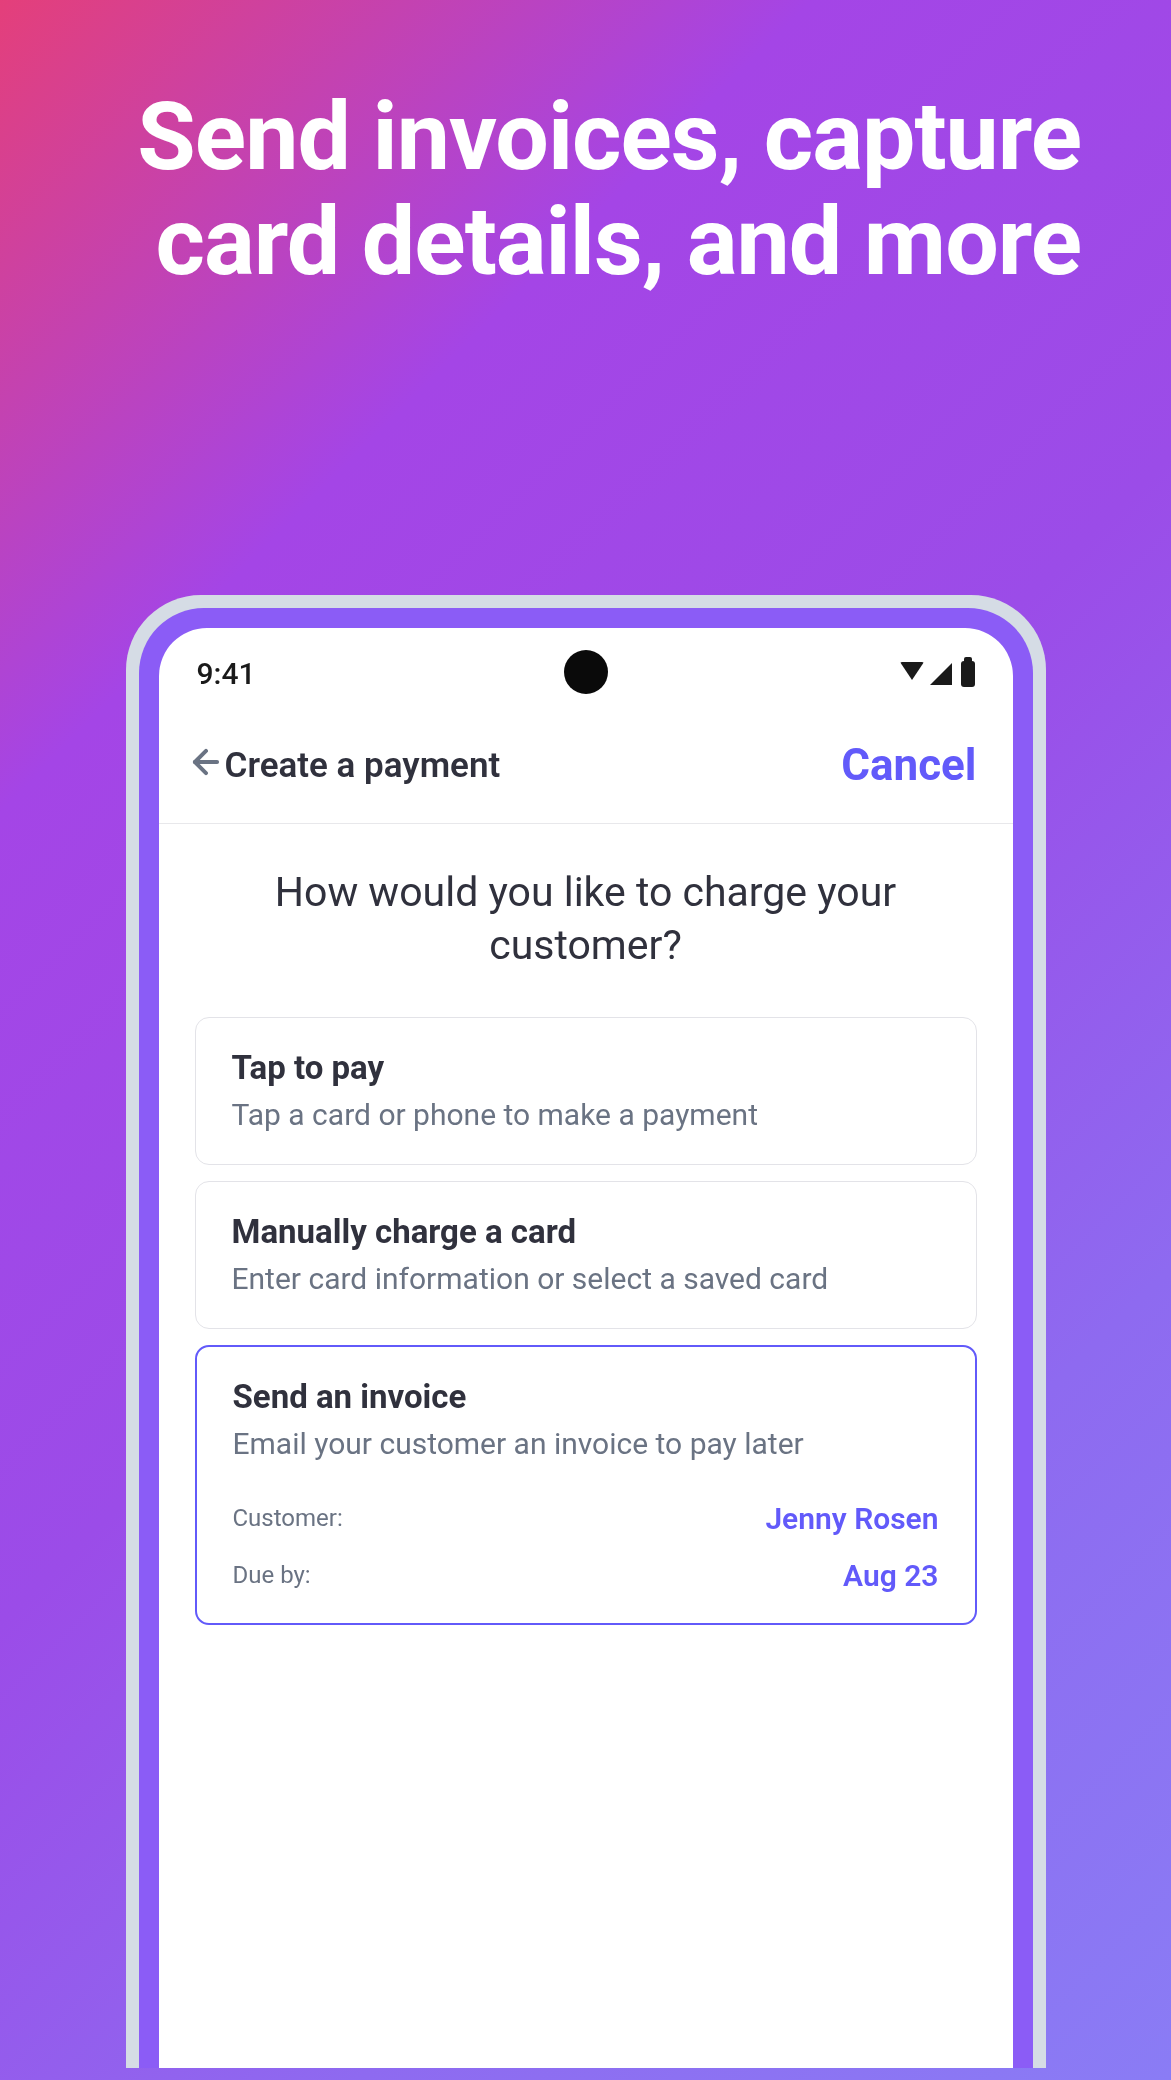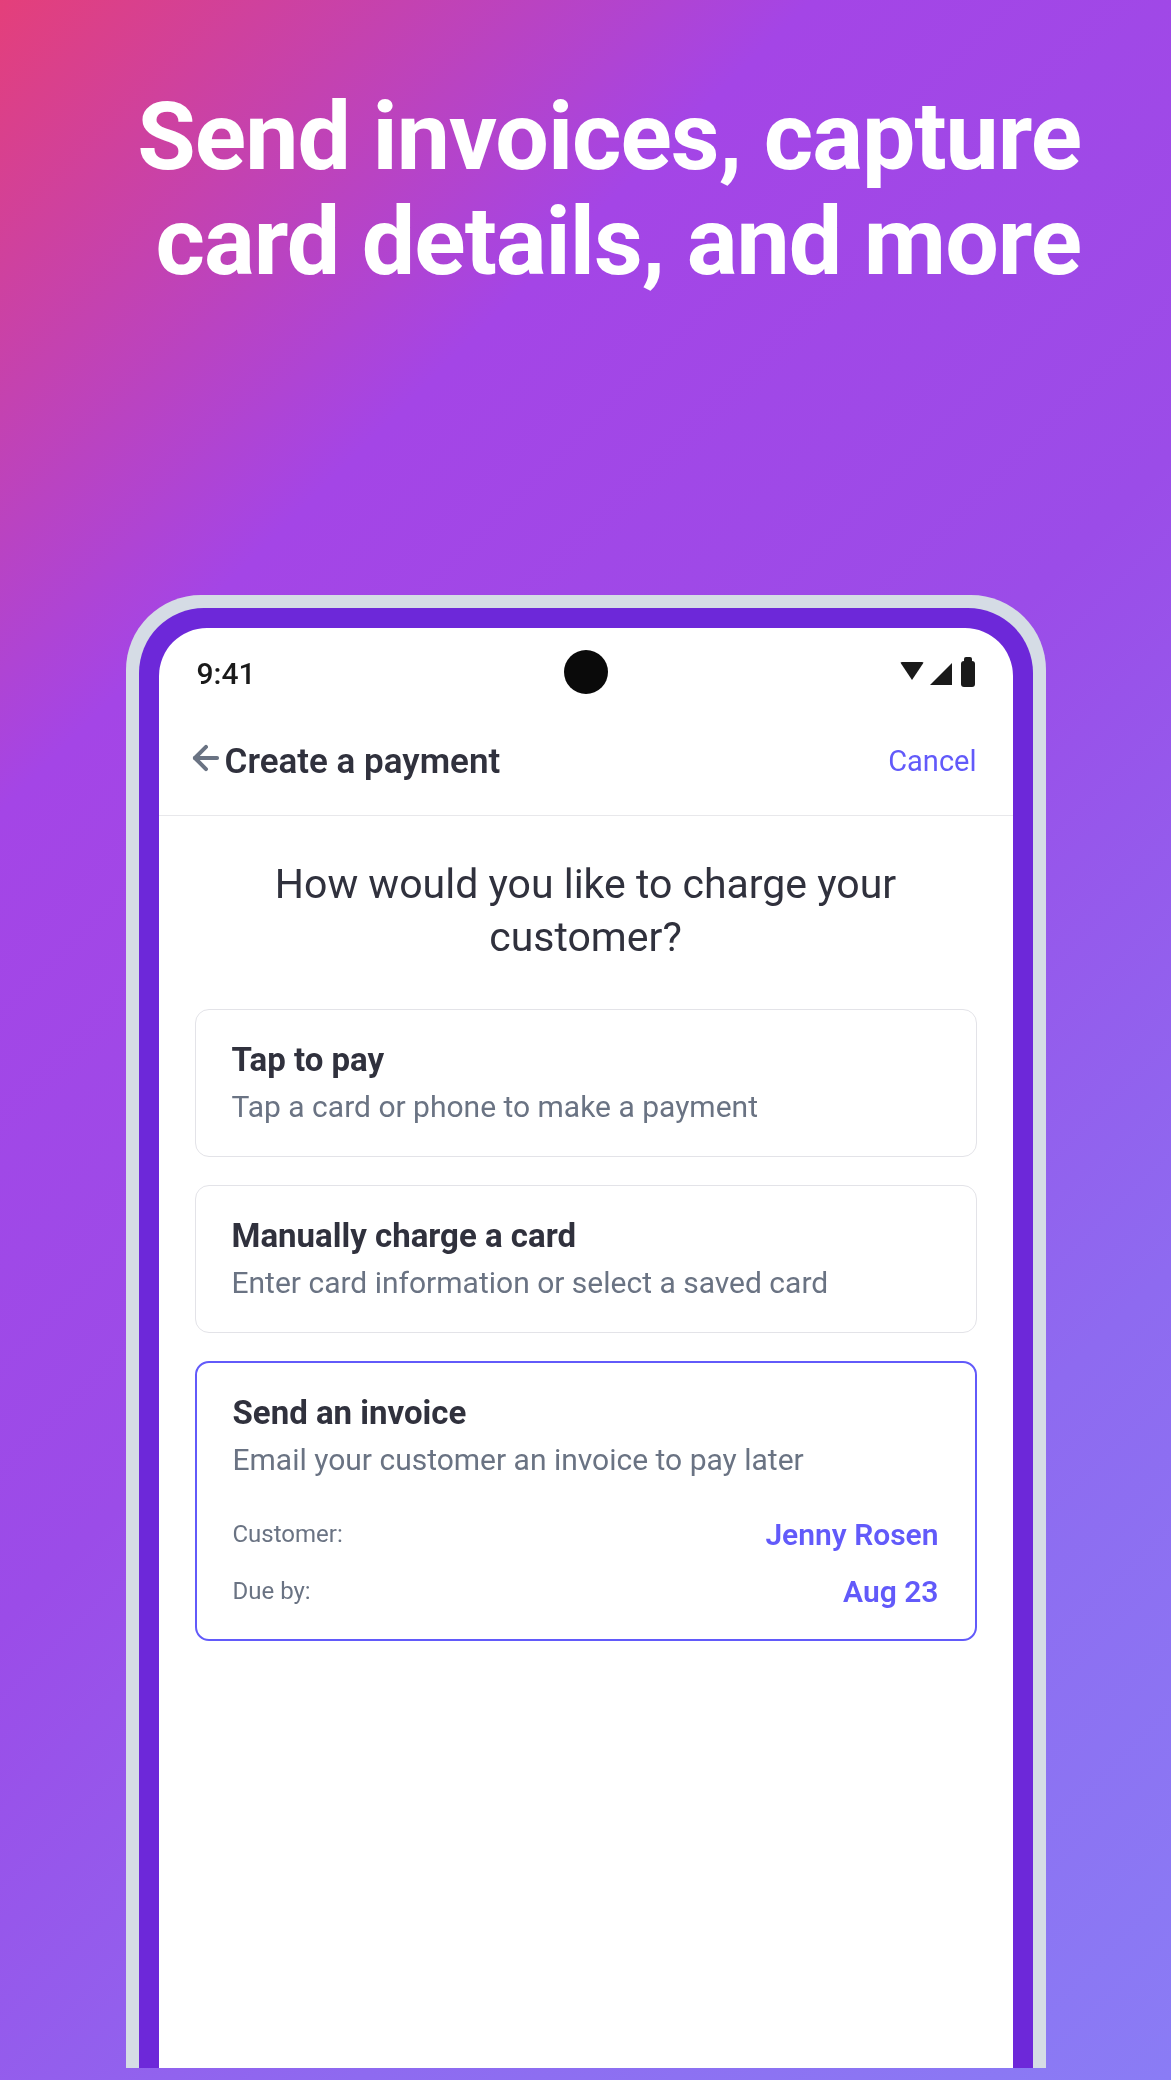--- a/index.html
+++ b/index.html
@@ -36,21 +36,21 @@
     }
     
     .phone-frame {
       width: 100%;
       background: #d5dce5;
       border-radius: 75px 75px 0 0;
       padding: 13px 13px 0 13px;
     }
     
     .phone-inner {
-      background: #6d28d9;
+      background: #8b5cf6;
       border-radius: 65px 65px 0 0;
       padding: 20px 20px 0 20px;
     }
     
     .phone-screen {
       background: white;
       border-radius: 48px 48px 0 0;
       overflow: hidden;
       min-height: 1440px;
     }
@@ -143,22 +143,22 @@
       line-height: 1;
     }
     
     .header-title {
       font-size: 35px;
       font-weight: 600;
       color: #30313d;
     }
     
     .cancel-link {
-      font-size: 29px;
-      font-weight: 400;
+      font-size: 44px;
+      font-weight: 700;
       color: #625afa;
       text-align: right;
     }
     
     .content {
       padding: 42px 36px;
     }
     
     .content-title {
       font-size: 41px;
@@ -166,21 +166,21 @@
       color: #30313d;
       line-height: 1.3;
       margin-bottom: 44px;
       text-align: center;
     }
     
     .option-card {
       border: 1.5px solid #e3e3e8;
       border-radius: 14px;
       padding: 30px 36px;
-      margin-bottom: 28px;
+      margin-bottom: 16px;
     }
     
     .option-card.selected {
       border: 2.5px solid #625afa;
     }
     
     .option-title {
       font-size: 33px;
       font-weight: 700;
       color: #30313d;

